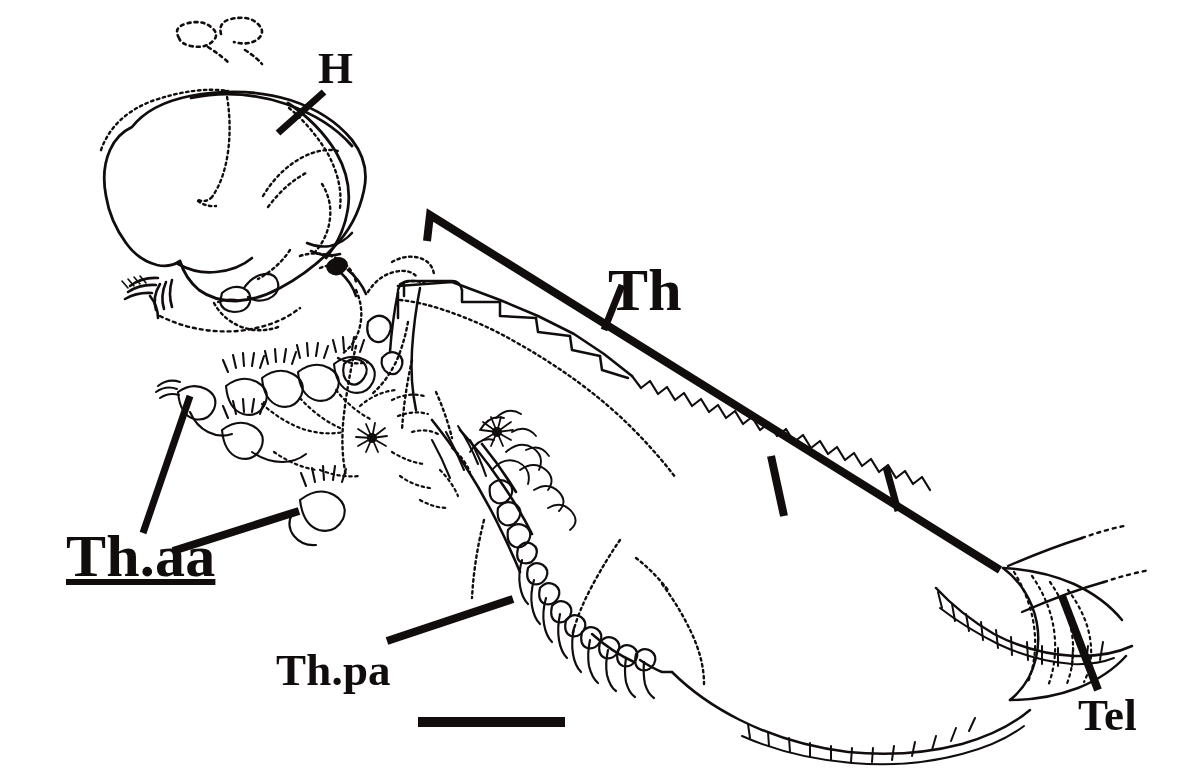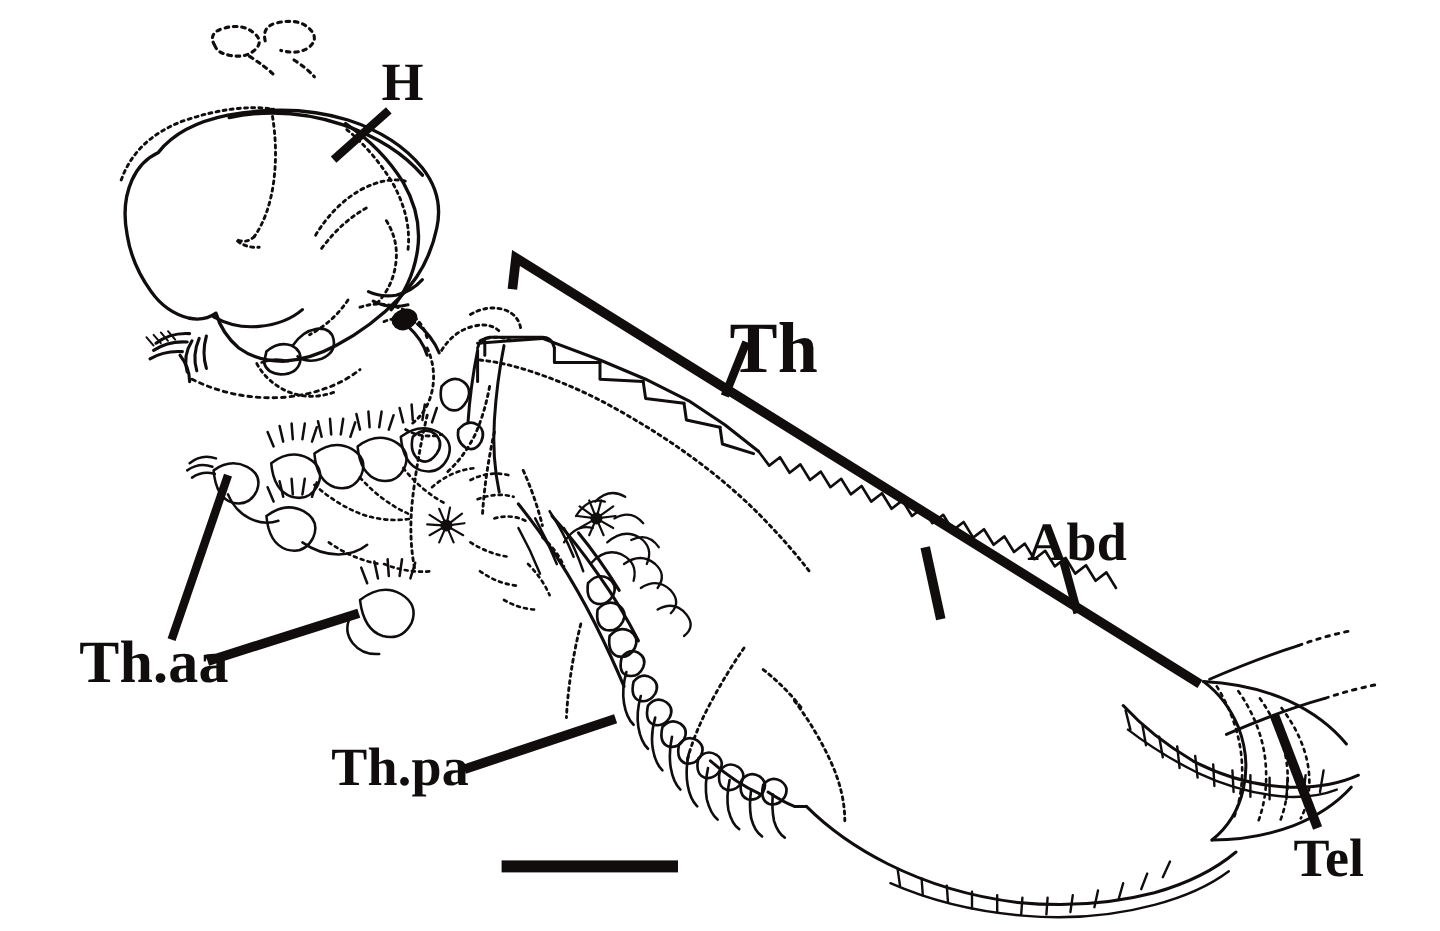--- a/index.html
+++ b/index.html
@@ -32,22 +32,22 @@
     font-weight: bold;
     color: #110d0d;
     white-space: nowrap;
     line-height: 1;
     letter-spacing: 0.2px;
   }
   .lbl-H    { left: 318px; top: 46px;  font-size: 45px; }
   .lbl-Th   { left: 608px; top: 260px; font-size: 60px; }
   .lbl-Abd  { left: 856px; top: 430px; font-size: 45px; }
   .lbl-Tel  { left: 1078px; top: 693px; font-size: 45px; text-align: right; }
-  .lbl-Thaa { left: 66px;  top: 526px; font-size: 50px; }
-  .lbl-Thpa { left: 276px; top: 617px; font-size: 45px; }
+  .lbl-Thaa { left: 66px;  top: 526px; font-size: 60px; text-decoration: underline; }
+  .lbl-Thpa { left: 276px; top: 648px; font-size: 45px; }
 </style>
 </head>
 <body>
 
 <div id="figure-root">
 
   <svg id="figure-svg" viewBox="0 0 1200 776" xmlns="http://www.w3.org/2000/svg">
 
     <g fill="none" stroke="#110d0d" stroke-linecap="round" stroke-linejoin="round">
 
@@ -355,18 +355,17 @@
       <path d="M173 551 L299 511" stroke-width="8"></path>
 
       <path d="M387 641 L513 599" stroke-width="8"></path>
     </g>
 
     <rect x="418" y="717" width="147" height="10" fill="#110d0d" stroke="none"></rect>
   </svg>
 
   <div class="anno-label lbl-H">H</div>
   <div class="anno-label lbl-Th">Th</div>
-  <div class="anno-label lbl-Abd">Abd</div>
   <div class="anno-label lbl-Tel">Tel</div>
   <div class="anno-label lbl-Thaa">Th.aa</div>
   <div class="anno-label lbl-Thpa">Th.pa</div>
 
 </div>
 
 </body></html>

